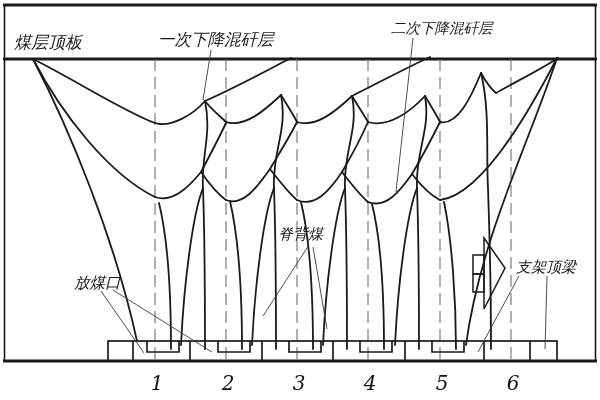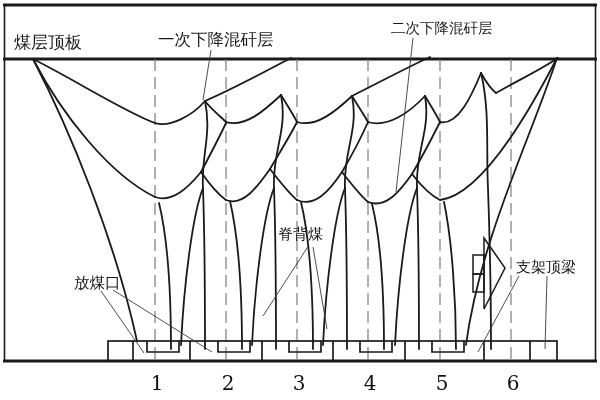--- a/index.html
+++ b/index.html
@@ -1,17 +1,17 @@
 <!DOCTYPE html>
 <html><head>
 <meta charset="utf-8">
 <style>
   html,body{margin:0;padding:0;background:#fff;}
   .stage{position:relative;width:600px;height:400px;background:#fff;overflow:hidden;
-         font-family:"DejaVu Serif","Liberation Serif",serif;}
+         font-family:"DejaVu Serif","Liberation Serif",serif;font-style:italic;}
   svg{display:block}
   .lbl{fill:#1a1a1a;font-family:"DejaVu Serif","Liberation Serif",serif;}
   .num{fill:#111;font-family:"DejaVu Serif","Liberation Serif",serif;font-size:20px;text-anchor:middle;}
 </style>
 </head>
 <body>
 
 <div class="stage">
 <svg width="600" height="400" viewBox="0 0 600 400">
 

